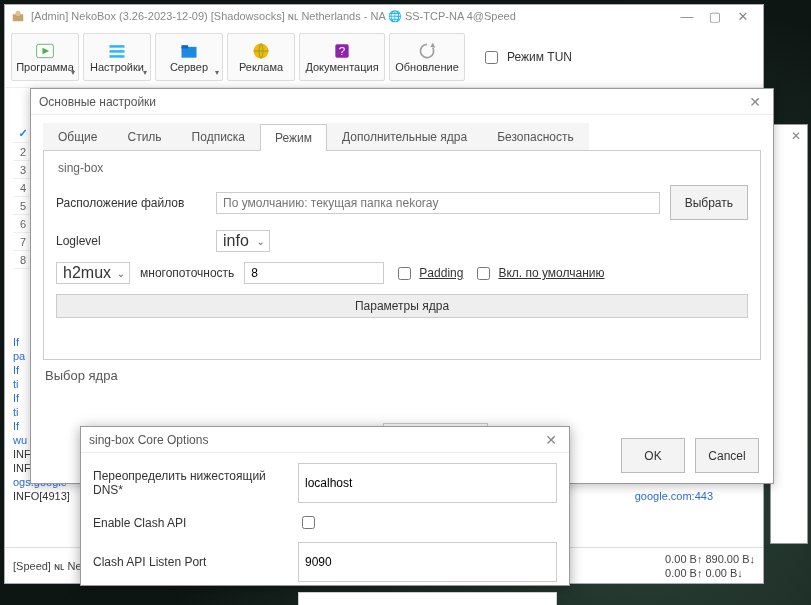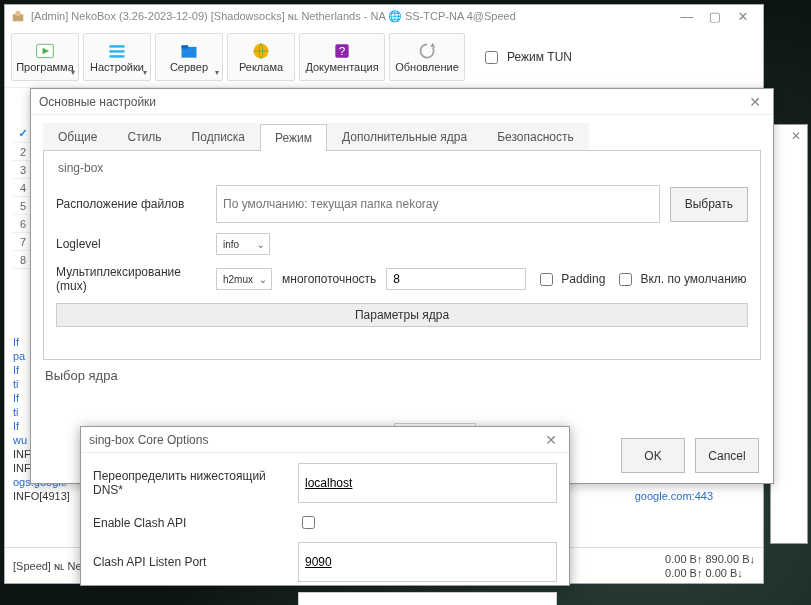--- a/index.html
+++ b/index.html
@@ -29,39 +29,39 @@
   .dlg-title { height:26px; display:flex; align-items:center; padding:8px 8px; font-size:12px; color:#555; border-bottom:1px solid #eee; }
   .dlg-title .spacer{flex:1;}
   .dlg-close { width:20px; text-align:center; color:#888; font-size:14px; }
   .tabs { display:flex; padding:8px 12px 0 12px; gap:0; }
   .tab { padding:6px 14px; border:1px solid transparent; border-bottom:none; font-size:12px; color:#555; background:#f5f5f5; }
   .tab.active { background:#fff; border-color:#ccc; position:relative; top:1px; }
   .tabpanel { margin:0 12px 8px 12px; border:1px solid #ccc; border-top:1px solid #ccc; background:#fff; padding:10px 12px; }
   .section-title { font-size:12px; margin:0 0 10px 2px; color:#666; }
   .row { display:flex; align-items:center; gap:10px; margin-bottom:10px; }
   .lbl { width:150px; font-size:12px; color:#333; }
-  .txt { flex:1; height:22px; border:1px solid #ccc; padding:18px 6px; font-size:12px; color:#888; background:#fff; }
+  .txt { flex:1; height:22px; border:1px solid #ccc; padding:2px 6px; font-size:12px; color:#888; background:#fff; }
   .btn { height:35px; border:1px solid #bbb; background:#f3f3f3; padding:0 14px; font-size:12px; color:#333; display:inline-flex; align-items:center; }
-  .sel { height:22px; border:1px solid #ccc; min-width:54px; padding:1px 18px 1px 6px; font-size:10px; background:#fff; position:relative; display:inline-flex; align-items:center; }
+  .sel { height:22px; border:1px solid #ccc; min-width:54px; padding:1px 18px 1px 6px; font-size:16px; background:#fff; position:relative; display:inline-flex; align-items:center; }
   .sel::after { content:"⌄"; position:absolute; right:4px; font-size:10px; color:#666; }
   .num { width:140px; height:22px; border:1px solid #ccc; padding:2px 6px; font-size:12px; }
-  .cbx { display:inline-flex; align-items:center; gap:5px; font-size:12px; }
+  .cbx { display:inline-flex; align-items:center; gap:5px; font-size:12px;text-decoration:underline; }
   .cbx input{width:13px;height:13px;}
   .bigbtn { height:24px; border:1px solid #ccc; background:#eee; width:100%; text-align:center; display:flex; align-items:center; justify-content:center; font-size:12px; }
   .choice { display:flex; gap:24px; justify-content:center; margin-top:40px; font-size:12px; }
   .radio { display:inline-flex; align-items:center; gap:6px; }
   .radio .dot { width:12px;height:12px;border:1px solid #666;border-radius:50%;display:inline-flex;align-items:center;justify-content:center;}
   .radio.sel .dot::after{content:"";width:6px;height:6px;background:#333;border-radius:50%;}
   .dlg-actions { position:absolute; right:14px; bottom:10px; display:flex; gap:10px; }
   .dlg-actions .btn { width:64px; justify-content:center; }
   
   .dlg2 { position:absolute; left:80px; top:426px; width:490px; height:160px; background:#fff; border:1px solid #999; box-shadow:0 2px 12px rgba(0,0,0,.35); }
   .dlg2 .body { padding:10px 12px; }
   .dlg2 .row .lbl { width:195px; }
-  .dlg2 .txt2 { flex:1; height:20px; border:1px solid #ccc; padding:19px 6px; font-size:12px;text-decoration:underline; }
+  .dlg2 .txt2 { flex:1; height:20px; border:1px solid #ccc; padding:19px 6px; font-size:12px; }
   .dlg2-actions { display:flex; gap:10px; justify-content:flex-end; padding:0 12px 8px 0; }
   .dlg2-actions .btn { width:60px; justify-content:center; }
   .trunc { position:absolute; right:6px; color:#444; font-size:11px; }
   svg { display:block; }
 </style>
 </head>
 <body>
 
 <div class="bgimg"></div>
 
@@ -223,21 +223,20 @@
     <div class="row">
       <span class="lbl">Расположение файлов</span>
       <input class="txt" placeholder="По умолчанию: текущая папка nekoray" style="">
       <button class="btn">Выбрать</button>
     </div>
     <div class="row">
       <span class="lbl">Loglevel</span>
       <span class="sel">info</span>
     </div>
     <div class="row">
-      <span class="lbl">Мультиплексирование (mux)</span>
       <span class="sel">h2mux</span>
       <span>многопоточность</span>
       <input class="num" value="8" style="">
       <label class="cbx">
           <input type="checkbox" style="">
           <span>Padding</span>
         </label>
       <label class="cbx">
           <input type="checkbox" style="">
           <span>Вкл. по умолчанию</span>

